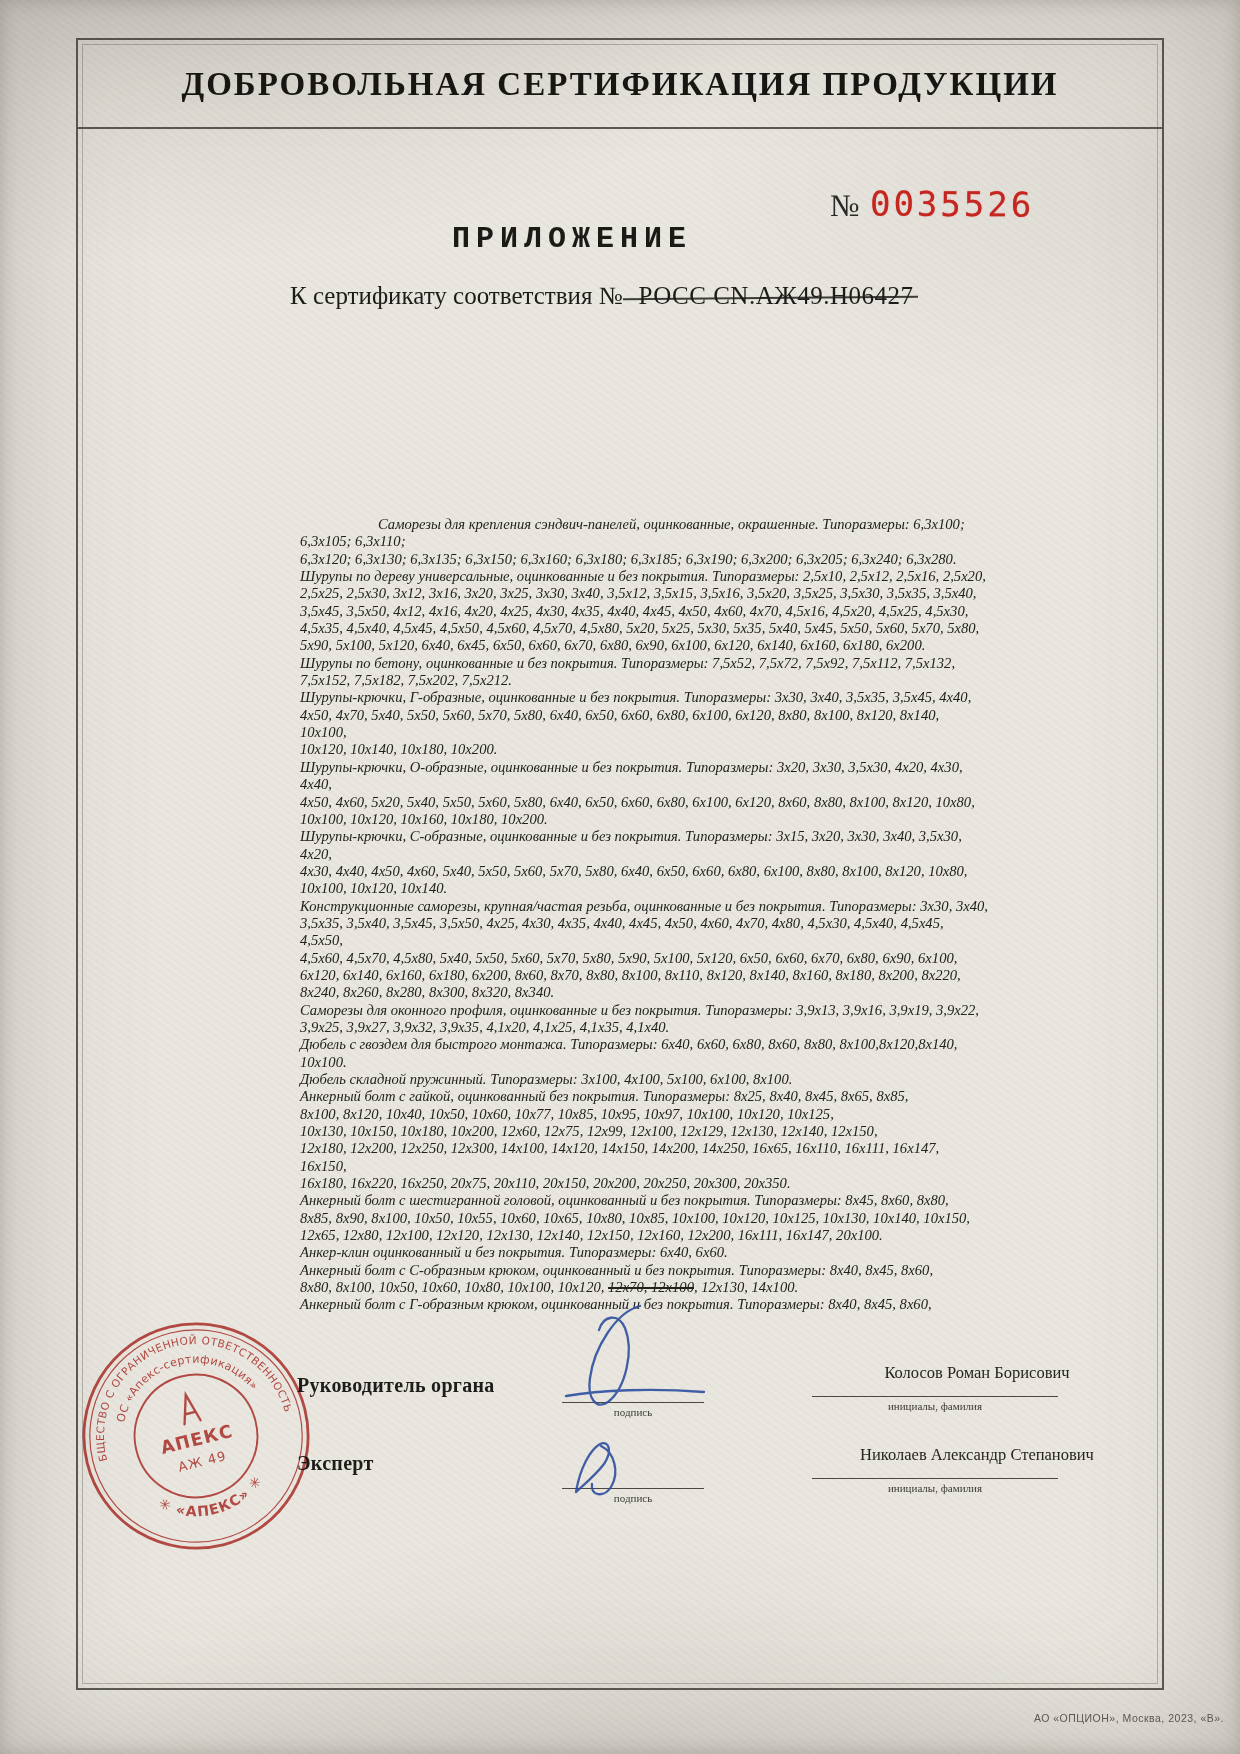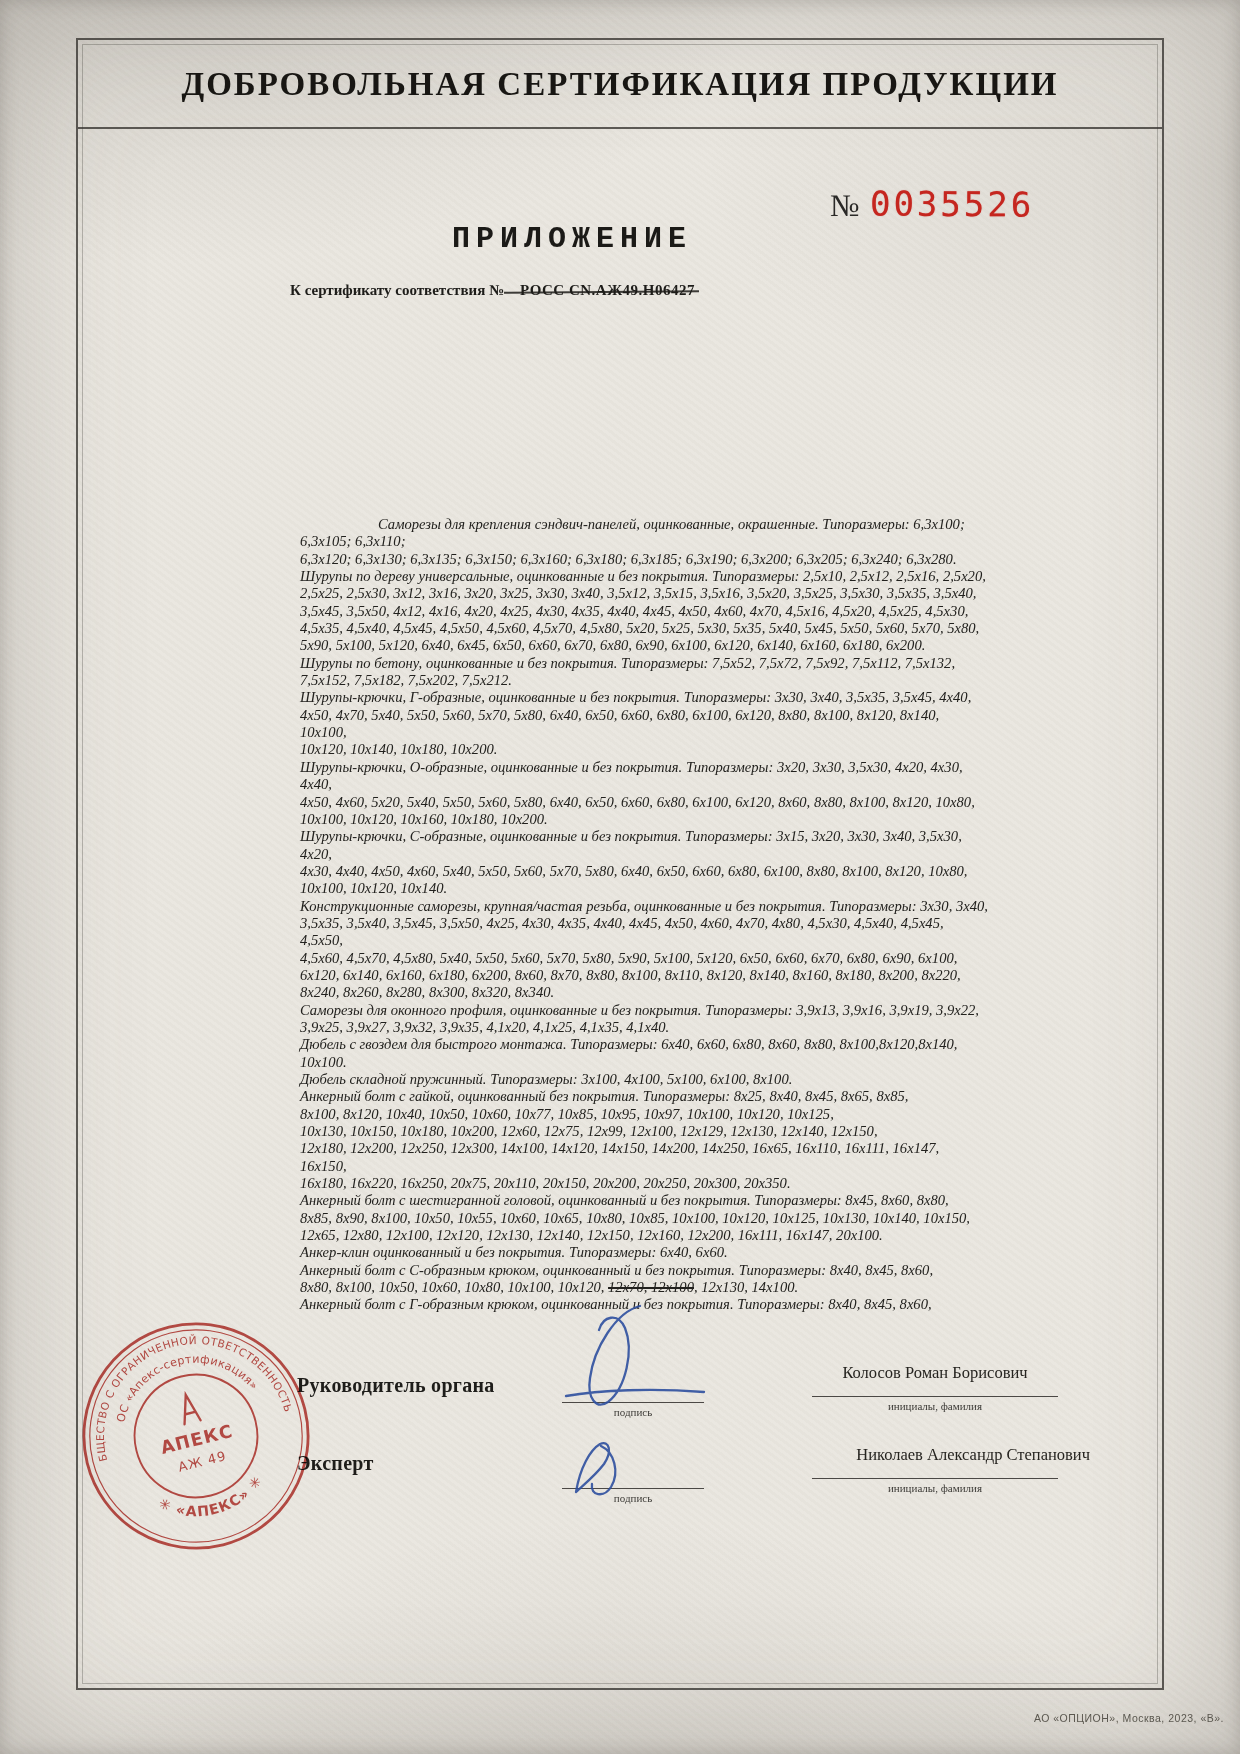--- a/index.html
+++ b/index.html
@@ -39,37 +39,37 @@
   .no-digits{
     font-family:"DejaVu Sans Mono", monospace;
     font-size:34px;color:#c5261f;letter-spacing:3px;
     text-shadow:0 0 1px rgba(197,38,31,.55);
     display:inline-block;transform:rotate(.4deg);
   }
   .appendix-title{
     position:absolute;left:0;right:0;top:222px;text-align:center;padding-right:96px;
     font-size:30px;font-weight:700;letter-spacing:6px;color:#1b1a17;font-family:Liberation Mono, monospace;
   }
-  .subtitle{position:absolute;left:290px;top:282px;font-size:15px;font-weight:700;color:#1d1c19;white-space:nowrap;}
+  .subtitle{position:absolute;left:290px;top:282px;font-size:25px;font-weight:400;color:#1d1c19;white-space:nowrap;}
   .cert-no{position:relative;margin-left:16px;letter-spacing:.5px;}
   .cert-no::after{
     content:"";position:absolute;left:-16px;right:-4px;top:56%;
     border-top:2px solid rgba(30,29,26,.85);transform:rotate(-.5deg);
   }
   .body-text{
     position:absolute;left:300px;top:516px;width:812px;
     font-size:14.6px;line-height:17.35px;color:#22211e;
   }
   .body-text p{margin:0;white-space:pre-wrap;font-style:italic;}
   .body-text p.first{text-indent:78px;}
   .struck{text-decoration:line-through;text-decoration-thickness:1.6px;}
   .sig-role{position:absolute;left:297px;font-size:20px;font-weight:700;letter-spacing:.3px;color:#1e1d1a;}
   .rule{position:absolute;height:0;border-top:1.5px solid rgba(40,38,35,.82);}
   .cap{position:absolute;font-size:11px;color:#3c3a36;text-align:center;}
-  .sig-name{position:absolute;font-size:16.5px;color:#262420;text-align:center;}
+  .sig-name{position:absolute;font-size:16.5px;color:#262420;text-align:center;margin-left:42px;}
   .footer{
     position:absolute;left:0;right:16px;bottom:30px;text-align:right;
     font-family:"Liberation Sans", sans-serif;font-size:10.5px;color:#5a574f;letter-spacing:.5px;
   }
   .stamp{
     position:absolute;left:78px;top:1318px;width:236px;height:236px;
     transform:rotate(-14deg);opacity:.85;mix-blend-mode:multiply;
   }
   .stamp circle{fill:none;stroke:#b9322c;}
   .stamp .c-outer{stroke-width:2.4;}
@@ -160,21 +160,21 @@
 
   <div class="rule" style="left:562px;top:1402px;width:142px;"></div>
   <div class="cap" style="left:562px;top:1406px;width:142px;">подпись</div>
   <div class="rule" style="left:562px;top:1488px;width:142px;"></div>
   <div class="cap" style="left:562px;top:1492px;width:142px;">подпись</div>
 
   <div class="sig-name" style="left:812px;top:1363px;width:246px;">Колосов Роман Борисович</div>
   <div class="rule" style="left:812px;top:1396px;width:246px;"></div>
   <div class="cap" style="left:812px;top:1400px;width:246px;">инициалы, фамилия</div>
 
-  <div class="sig-name" style="left:844px;top:1445px;width:246px;text-align:right;">Николаев Александр Степанович</div>
+  <div class="sig-name" style="left:812px;top:1445px;width:246px;">Николаев Александр Степанович</div>
   <div class="rule" style="left:812px;top:1478px;width:246px;"></div>
   <div class="cap" style="left:812px;top:1482px;width:246px;">инициалы, фамилия</div>
 
   <svg class="stamp" viewBox="0 0 200 200">
     <defs>
       <path id="arcTop" d="M 22 100 A 78 78 0 0 1 178 100"></path>
       <path id="arcBottom" d="M 32 100 A 68 68 0 0 0 168 100"></path>
       <path id="arcInner" d="M 38 100 A 62 62 0 0 1 162 100"></path>
     </defs>
     <circle class="c-outer" cx="100" cy="100" r="95"></circle>

